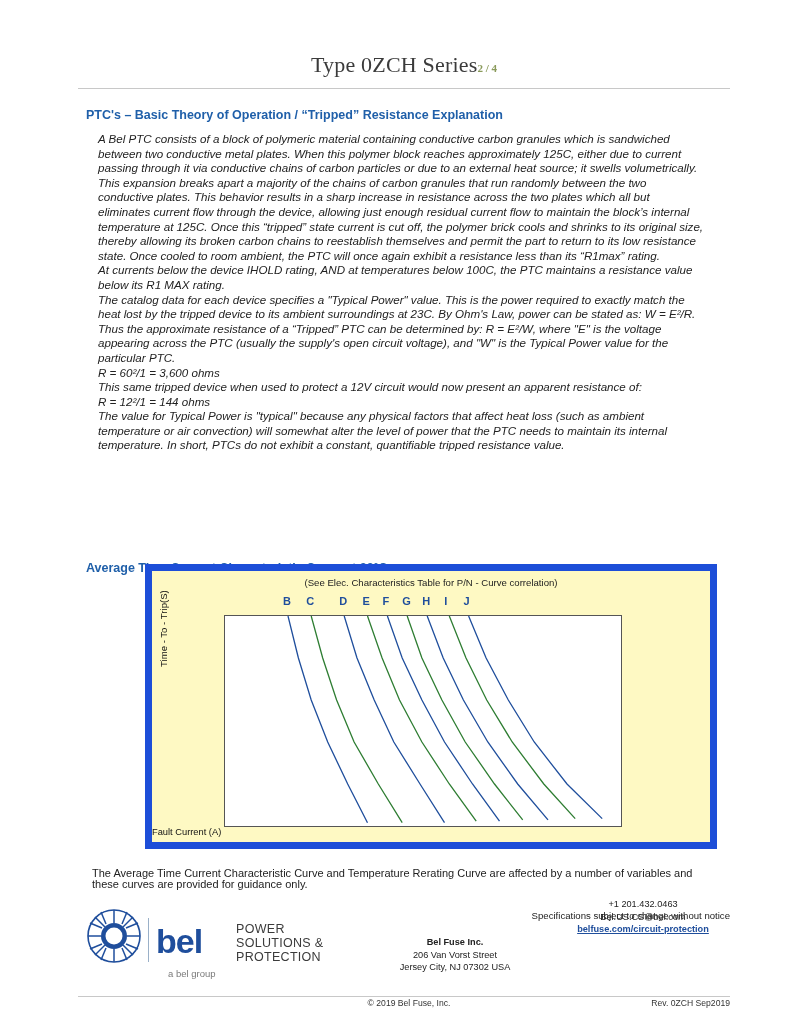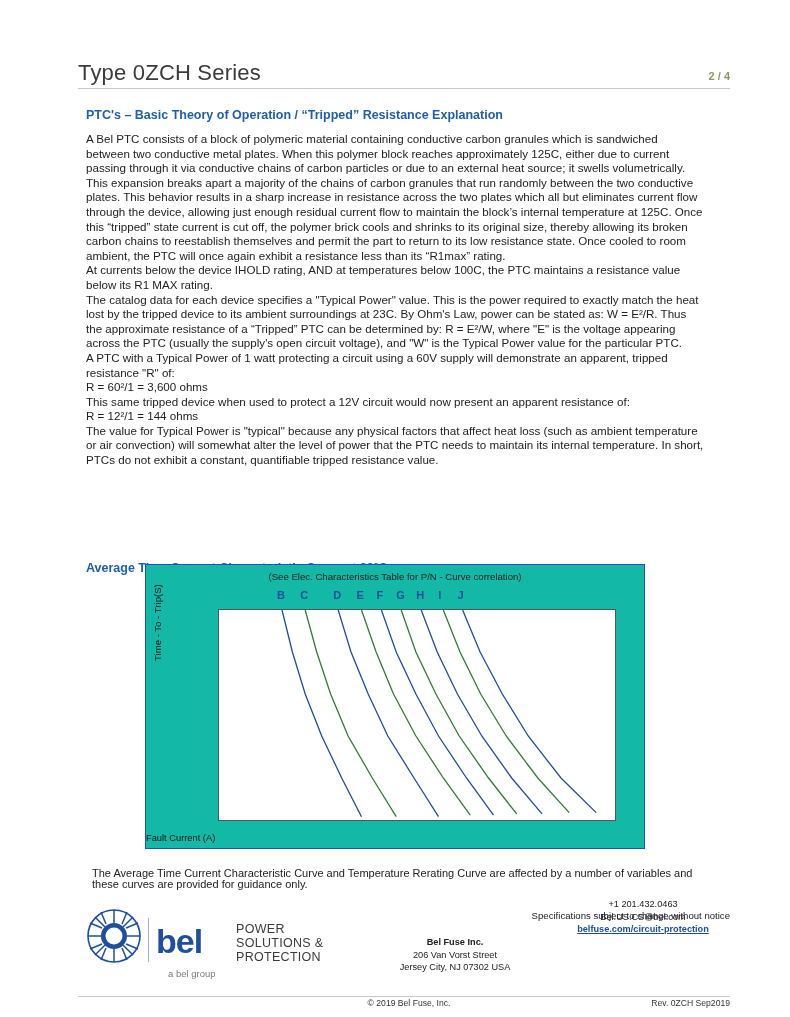--- a/index.html
+++ b/index.html
@@ -15,25 +15,26 @@
     width: 790px;
     height: 1017px;
     background: #ffffff;
     overflow: hidden;
     box-sizing: border-box;
   }
   
   .header {
     position: absolute;
     left: 78px;
-    top: 60px;
+    top: 52px;
     right: 60px;
     display: flex;
     align-items: baseline;
-    justify-content: space-between;
+    justify-content: center;
+    font-family: Liberation Serif, serif;
   }
   .header-title {
     font-size: 22px;
     color: #3b3b3b;
     letter-spacing: 0.2px;
   }
   .header-page {
     font-size: 11px;
     font-weight: bold;
     color: #8a9a5b;
@@ -62,32 +63,33 @@
     position: absolute;
     left: 86px;
     width: 618px;
     top: 132px;
     font-size: 11.6px;
     line-height: 14.6px;
     color: #222222;
     text-align: left;
   }
   .body-text p {
-    margin: 0 0 0 0;
+    margin: 0 0 0 12px;
+    font-style: italic;
   }
 
   
   .chart-wrap {
     position: absolute;
     left: 145px;
     top: 564px;
-    width: 500px;
+    width: 572px;
     height: 285px;
-    border: 1px solid #1d4ed8;
-    background: #14b8a6;
+    border: 7px solid #1d4ed8;
+    background: #fef9c3;
     box-sizing: border-box;
   }
   .chart-note {
     position: absolute;
     top: 6px;
     left: 0;
     width: 100%;
     text-align: center;
     font-size: 9.6px;
     color: #222;
@@ -264,21 +266,20 @@
     <div class="header-page">2 / 4</div>
   </div>
   <div class="header-rule"></div>
 
   <div class="section-heading" id="sec1">PTC's – Basic Theory of Operation / “Tripped” Resistance Explanation</div>
 
   <div class="body-text">
     <p>A Bel PTC consists of a block of polymeric material containing conductive carbon granules which is sandwiched between two conductive metal plates.  When this polymer block reaches approximately 125C, either due to current passing through it via conductive chains of carbon particles or due to an external heat source; it swells volumetrically.  This expansion breaks apart a majority of the chains of carbon granules that run randomly between the two conductive plates.  This behavior results in a sharp increase in resistance across the two plates which all but eliminates current flow through the device, allowing just enough residual current flow to maintain the block’s internal temperature at 125C.  Once this “tripped” state current is cut off, the polymer brick cools and shrinks to its original size, thereby allowing its broken carbon chains to reestablish themselves and permit the part to return to its low resistance state.  Once cooled to room ambient, the PTC will once again exhibit a resistance less than its “R1max” rating.</p>
     <p>At currents below the device IHOLD rating, AND at temperatures below 100C, the PTC maintains a resistance value below its R1 MAX rating.</p>
     <p>The catalog data for each device specifies a "Typical Power" value. This is the power required to exactly match the heat lost by the tripped device to its ambient surroundings at 23C. By Ohm's Law, power can be stated as: W = E²/R. Thus the approximate resistance of a “Tripped” PTC can be determined by: R = E²/W, where "E" is the voltage appearing across the PTC (usually the supply's open circuit voltage), and "W" is the Typical Power value for the particular PTC.</p>
-    <p>A PTC with a Typical Power of 1 watt protecting a circuit using a 60V supply will demonstrate an apparent, tripped resistance "R" of:</p>
     <p>R = 60²/1 = 3,600 ohms</p>
     <p>This same tripped device when used to protect a 12V circuit would now present an apparent resistance of:</p>
     <p>R = 12²/1 = 144 ohms</p>
     <p>The value for Typical Power is "typical" because any physical factors that affect heat loss (such as ambient temperature or air convection) will somewhat alter the level of power that the PTC needs to maintain its internal temperature. In short, PTCs do not exhibit a constant, quantifiable tripped resistance value.</p>
   </div>
 
   <div class="section-heading" id="sec2">Average Time Current Characteristic Curve at 23°C</div>
 
   <div class="chart-wrap">
     <div class="chart-note">(See Elec. Characteristics Table for P/N - Curve correlation)</div>

